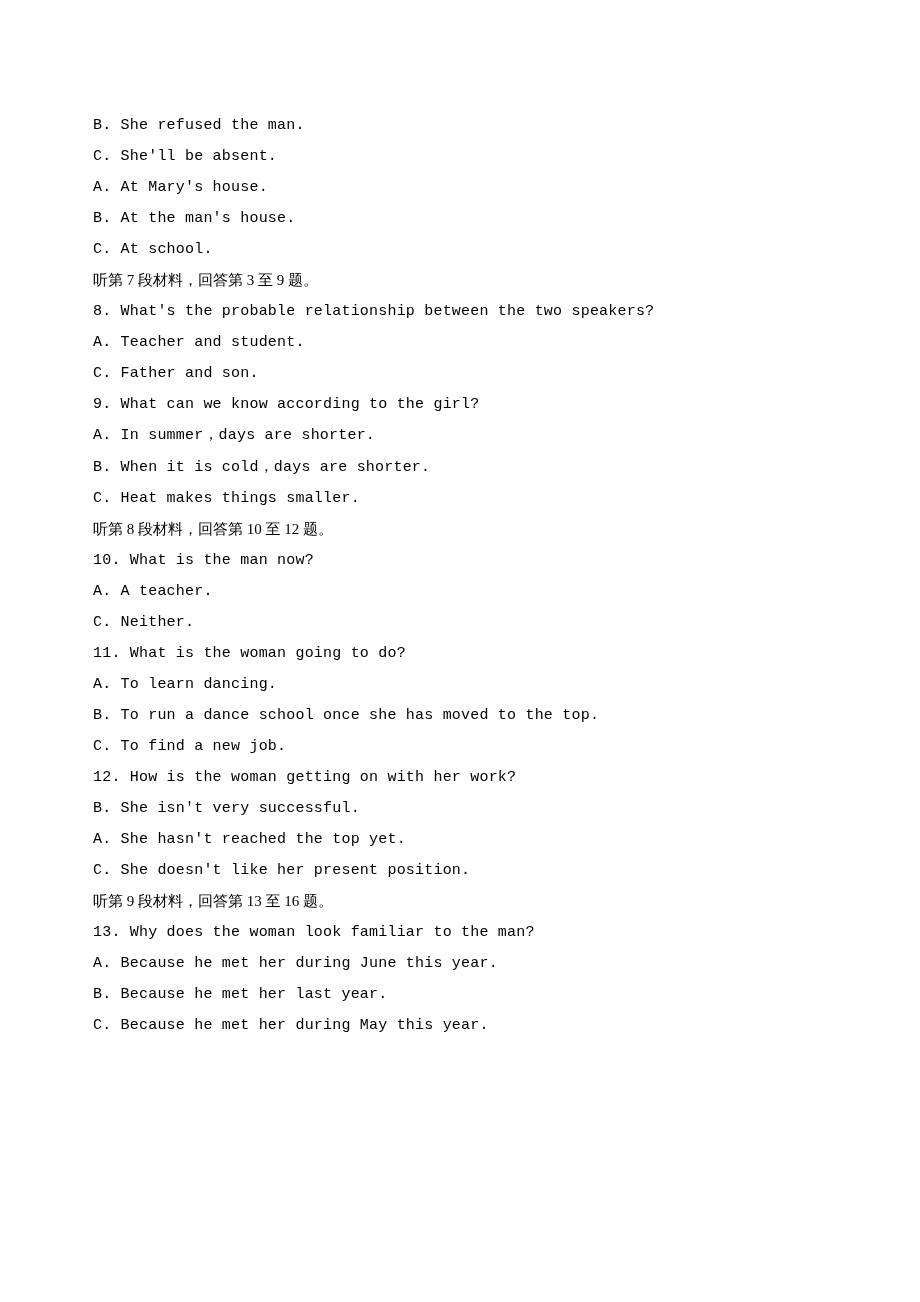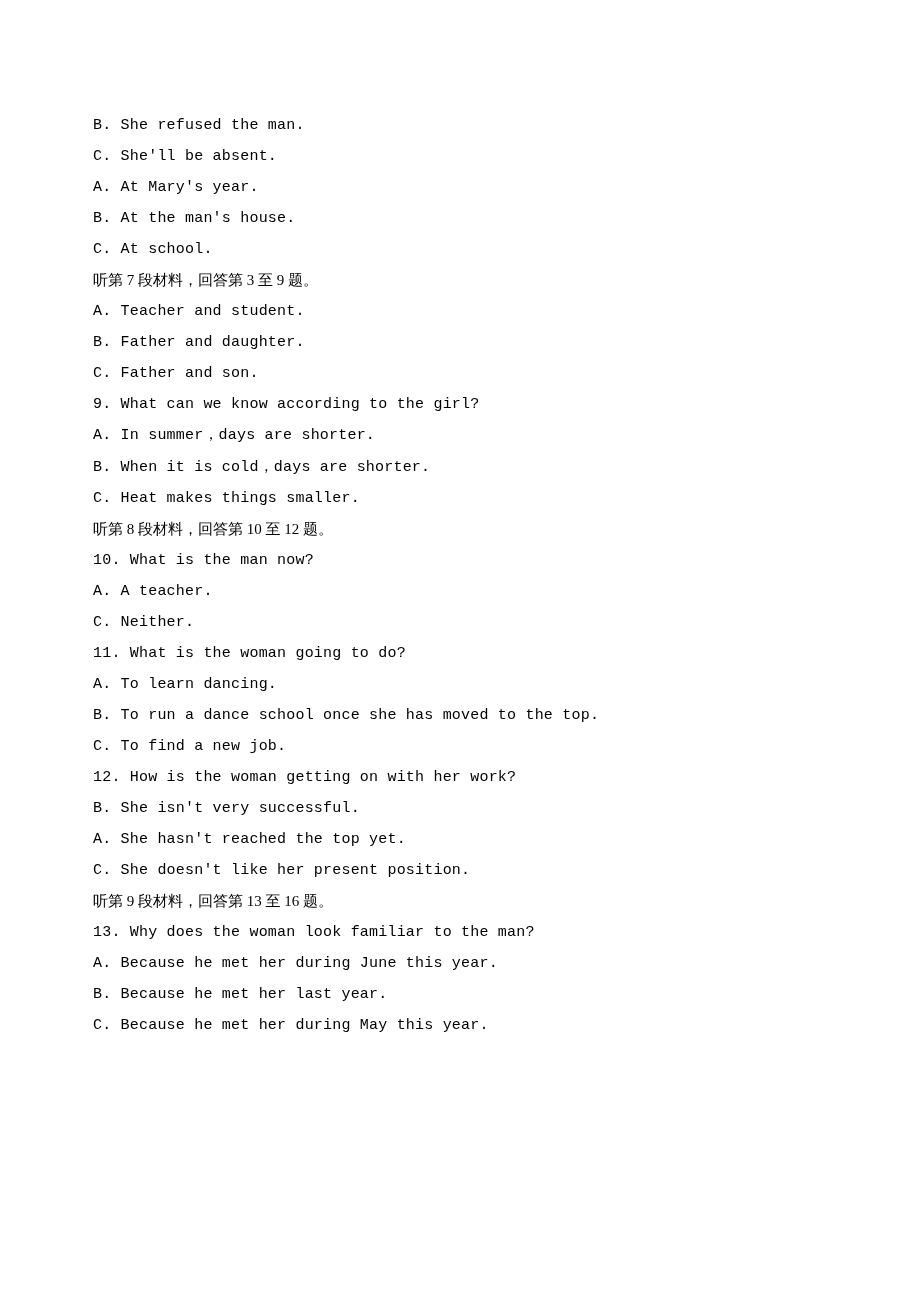--- a/index.html
+++ b/index.html
@@ -26,26 +26,26 @@
   .line {
     white-space: pre-wrap;
   }
 </style>
 </head>
 <body>
 
 <div class="page">
   <div class="line mono">B. She refused the man.</div>
   <div class="line mono">C. She'll be absent.</div>
-  <div class="line mono">A. At Mary's year.</div>
+  <div class="line mono">A. At Mary's house.</div>
   <div class="line mono">B. At the man's house.</div>
   <div class="line mono">C. At school.</div>
   <div class="line">听第 7 段材料，回答第 3 至 9 题。</div>
+  <div class="line mono">8. What's the probable relationship between the two speakers?</div>
   <div class="line mono">A. Teacher and student.</div>
-  <div class="line mono">B. Father and daughter.</div>
   <div class="line mono">C. Father and son.</div>
   <div class="line mono">9. What can we know according to the girl?</div>
   <div class="line mono">A. In summer，days are shorter.</div>
   <div class="line mono">B. When it is cold，days are shorter.</div>
   <div class="line mono">C. Heat makes things smaller.</div>
   <div class="line">听第 8 段材料，回答第 10 至 12 题。</div>
   <div class="line mono">10. What is the man now?</div>
   <div class="line mono">A. A teacher.</div>
   <div class="line mono">C. Neither.</div>
   <div class="line mono">11. What is the woman going to do?</div>

